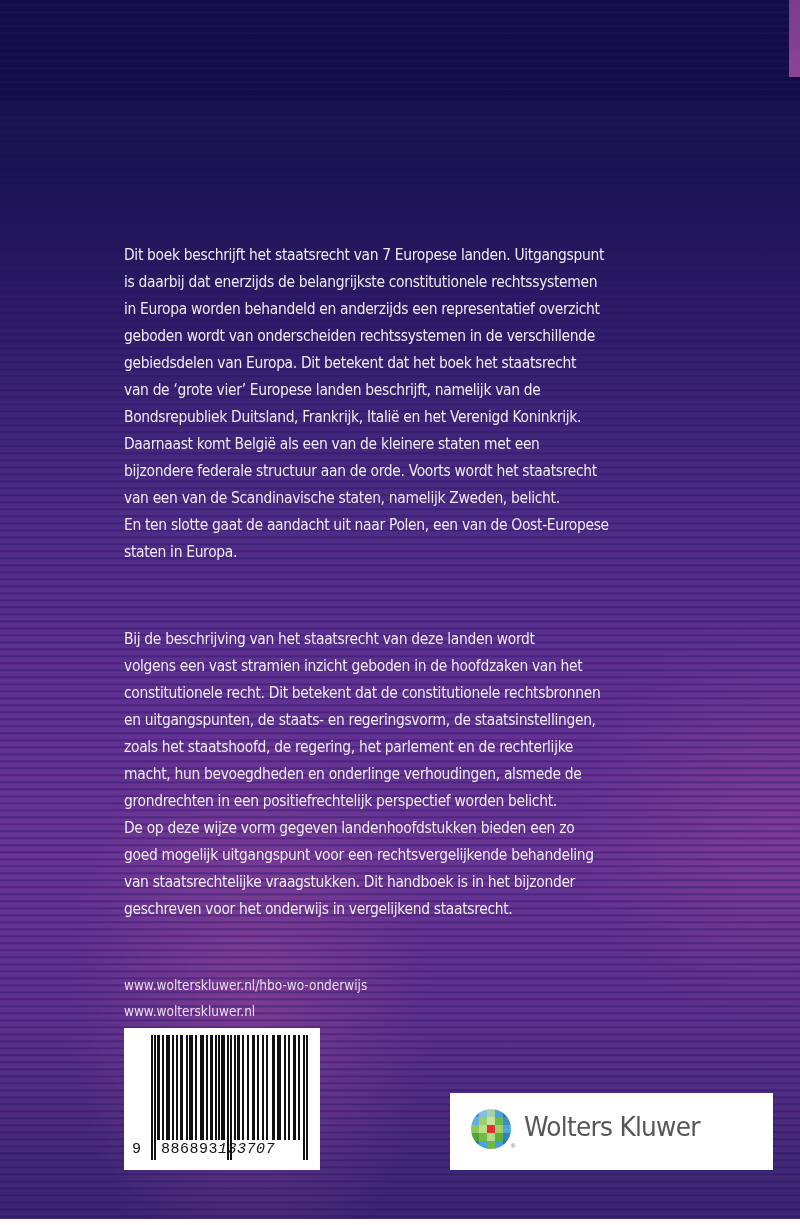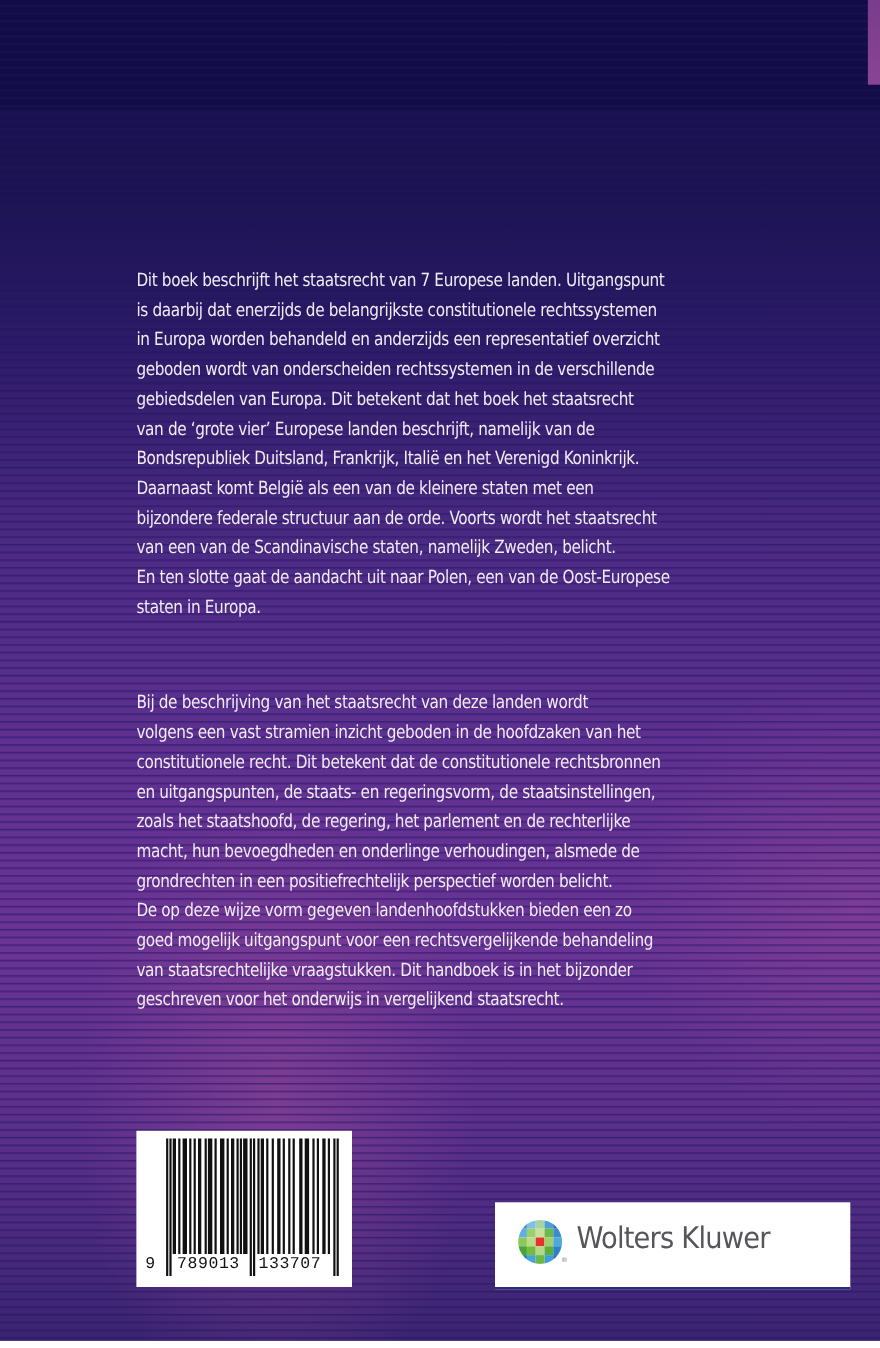--- a/index.html
+++ b/index.html
@@ -98,20 +98,24 @@
     <span class="line">en uitgangspunten, de staats- en regeringsvorm,  de staatsinstellingen,</span>
     <span class="line">zoals het staatshoofd, de regering, het parlement en de rechterlijke</span>
     <span class="line">macht, hun bevoegdheden en onderlinge verhoudingen, alsmede de</span>
     <span class="line">grondrechten in een positiefrechtelijk perspectief worden belicht.</span>
     <span class="line">De op deze wijze vorm gegeven landenhoofdstukken bieden een zo</span>
     <span class="line">goed mogelijk uitgangspunt voor een rechtsvergelijkende behandeling</span>
     <span class="line">van staatsrechtelijke vraagstukken. Dit handboek is in het bijzonder</span>
     <span class="line">geschreven voor het onderwijs in vergelijkend staatsrecht.</span>
   </div>
 
+  <div class="links">
+    <div>www.wolterskluwer.nl/hbo-wo-onderwijs</div>
+    <div>www.wolterskluwer.nl</div>
+  </div>
 
   <div class="barcode">
     <div class="bars" id="bars">
         <div class="bar guard" style="left: 0px; width: 1.5px;"></div>
         <div class="bar guard" style="left: 3px; width: 1.5px;"></div>
         <div class="bar normal" style="left: 6px; width: 3px;"></div>
         <div class="bar normal" style="left: 11px; width: 1.5px;"></div>
         <div class="bar normal" style="left: 15px; width: 4px;"></div>
         <div class="bar normal" style="left: 21px; width: 1.5px;"></div>
         <div class="bar normal" style="left: 25px; width: 1.5px;"></div>
@@ -138,22 +142,22 @@
         <div class="bar normal" style="left: 121px; width: 2.5px;"></div>
         <div class="bar normal" style="left: 126px; width: 4px;"></div>
         <div class="bar normal" style="left: 133px; width: 1.5px;"></div>
         <div class="bar normal" style="left: 137px; width: 1.5px;"></div>
         <div class="bar normal" style="left: 142px; width: 2.5px;"></div>
         <div class="bar normal" style="left: 147px; width: 1.5px;"></div>
         <div class="bar guard" style="left: 152px; width: 1.5px;"></div>
         <div class="bar guard" style="left: 155px; width: 1.5px;"></div>
       </div>
     <span class="isbn" style="left:8px;">9</span>
-    <span class="isbn" style="left:37px;">789013</span>
-    <span class="isbn" style="left:111px;">133707</span>
+    <span class="isbn" style="left:37px;">886893</span>
+    <span class="isbn" style="left:94px;font-style:italic;">133707</span>
   </div>
 
   <div class="logo-box">
     <div class="globe" id="globe">
         <span style="background: rgb(61, 143, 207);"></span>
         <span style="background: rgb(127, 192, 230);"></span>
         <span style="background: rgb(167, 211, 160);"></span>
         <span style="background: rgb(78, 159, 214);"></span>
         <span style="background: rgb(47, 111, 178);"></span>
         <span style="background: rgb(95, 176, 224);"></span>

